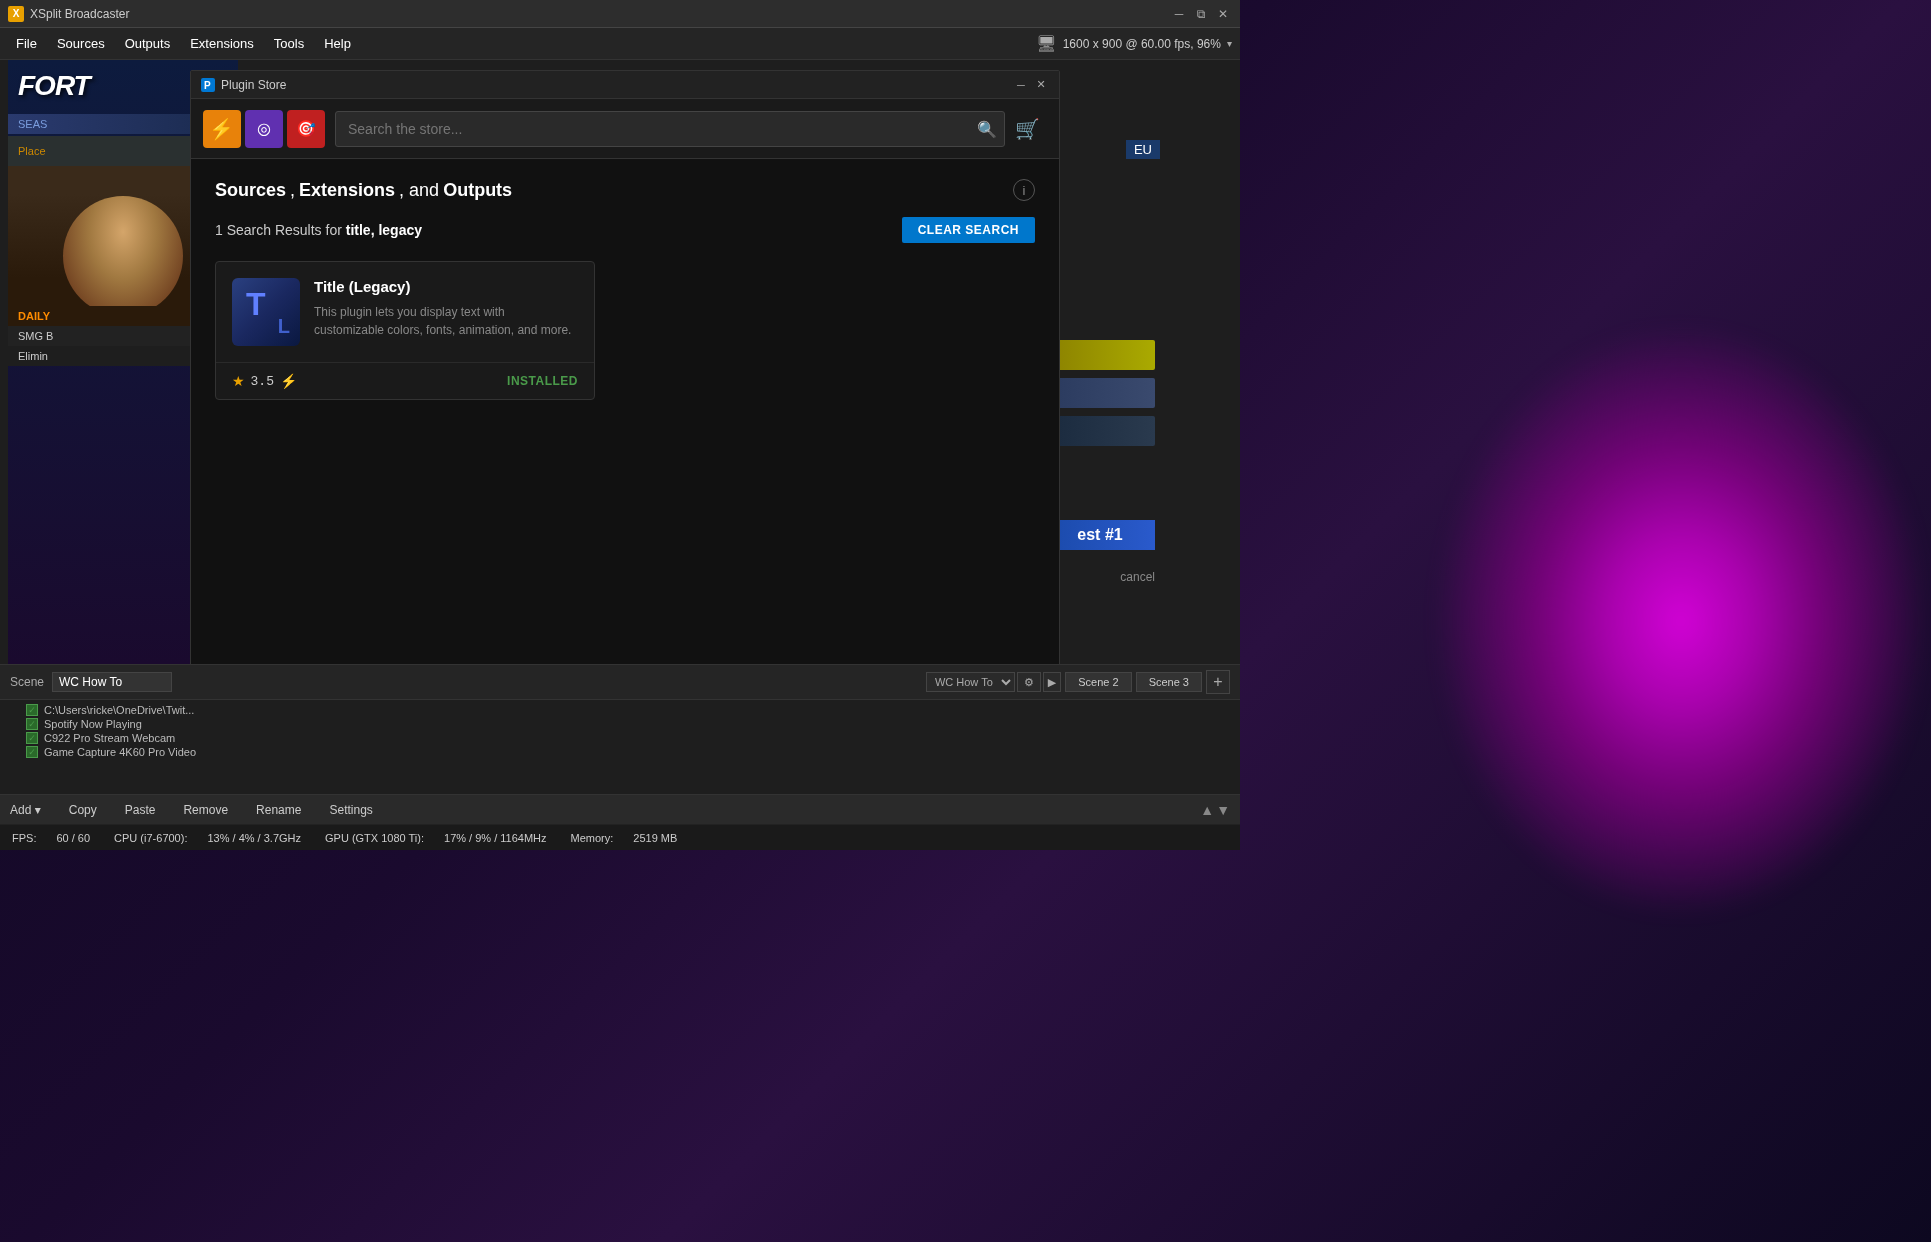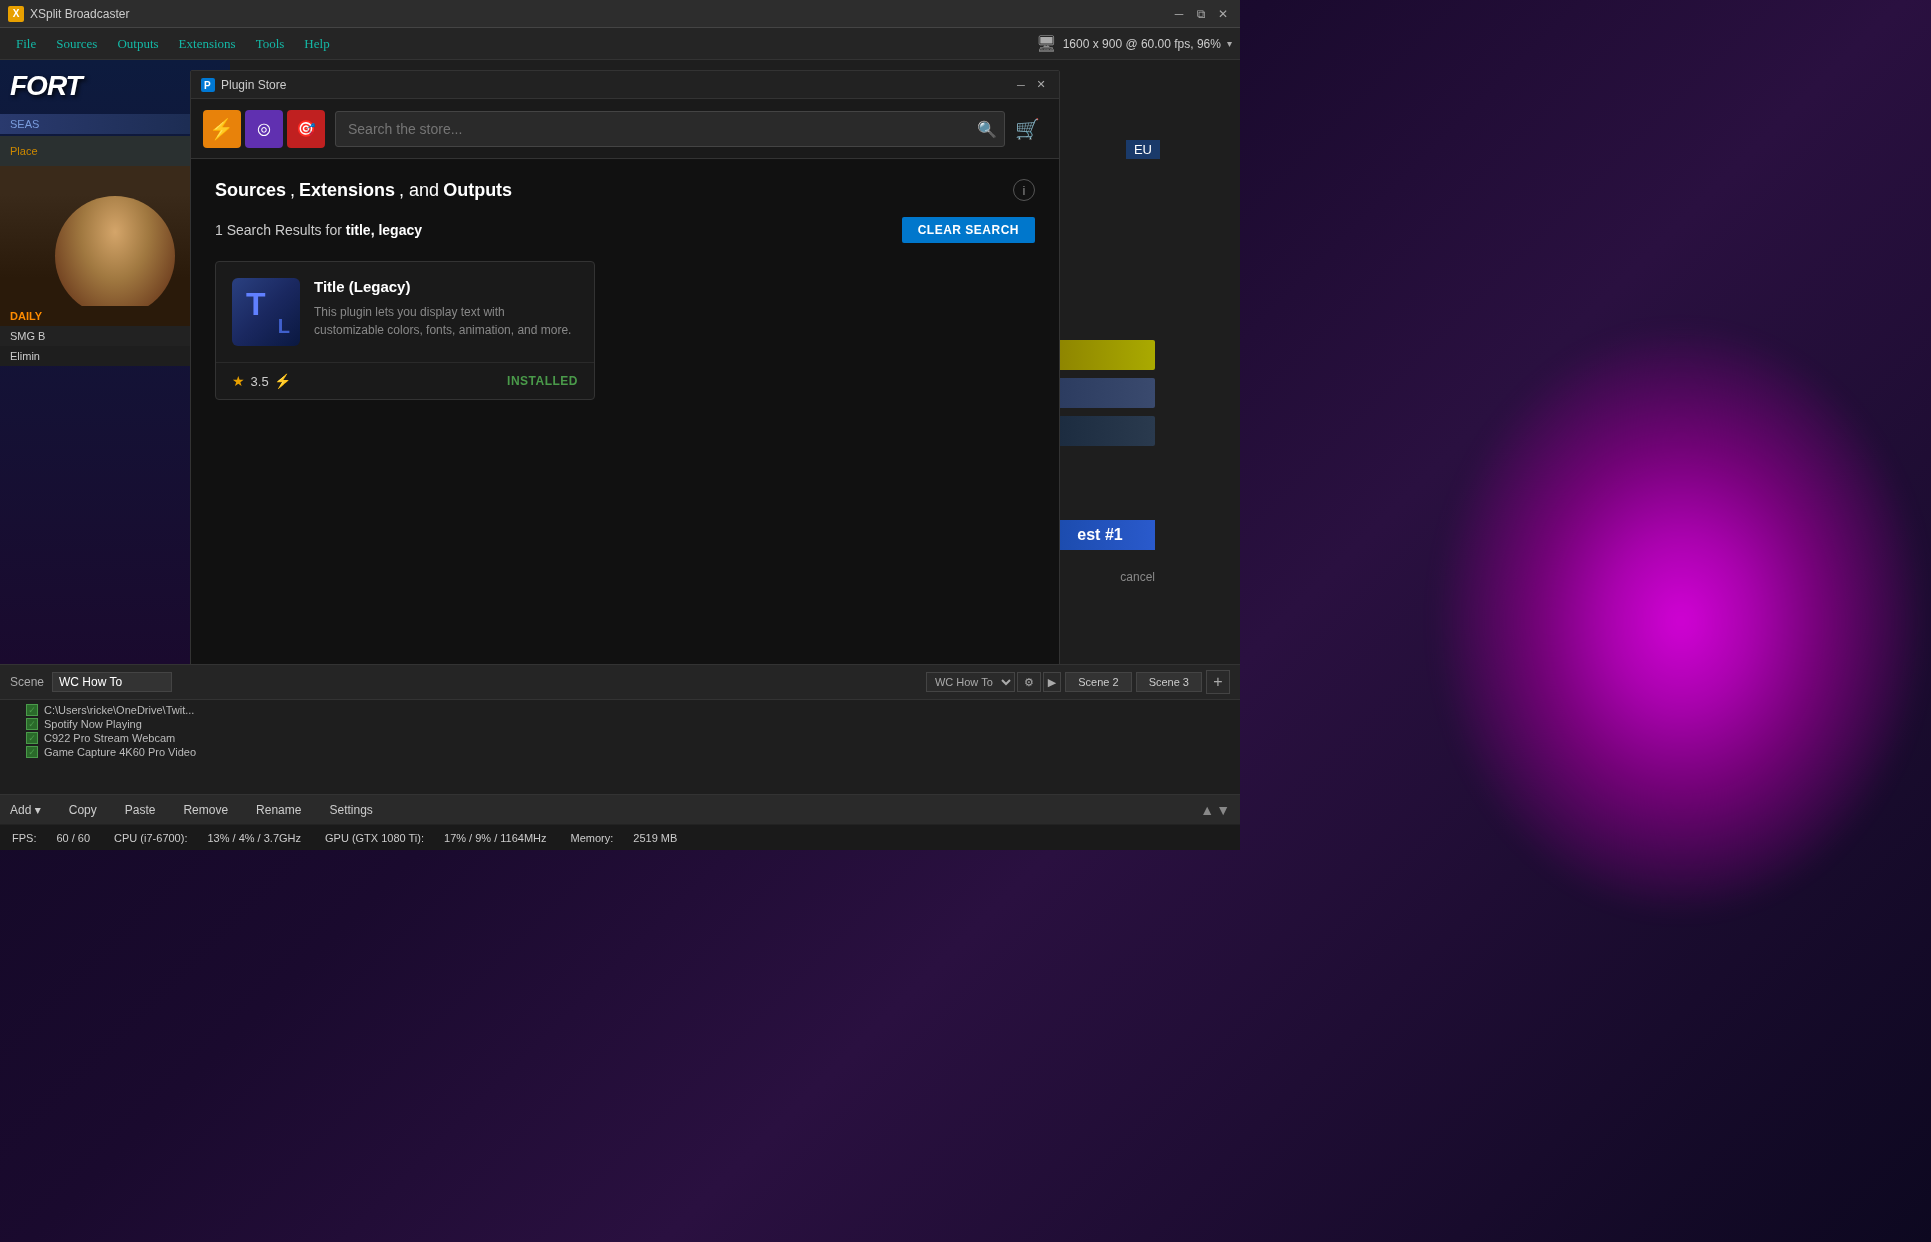--- a/index.html
+++ b/index.html
@@ -99,25 +99,24 @@
       background: #252525;
       display: flex;
       align-items: center;
       padding: 0 8px;
       border-bottom: 1px solid #333;
       flex-shrink: 0;
       gap: 4px;
     }
 
     .menu-item {
-      color: #14b8a6;
+      color: #ffffff;
       font-size: 13px;
       padding: 4px 8px;
       cursor: pointer;
-      font-family: Liberation Serif, serif;
     }
 
     .menu-bar-right {
       margin-left: auto;
       display: flex;
       align-items: center;
       gap: 6px;
       color: #aaa;
       font-size: 12px;
     }
@@ -131,20 +130,21 @@
       color: #aaa;
       font-size: 10px;
     }
 
     
     .content-area {
       flex: 1;
       display: flex;
       position: relative;
       overflow: hidden;
+      padding-left: 8px;
     }
 
     
     .left-panel {
       width: 230px;
       background: linear-gradient(180deg, #0d1b3e 0%, #1a0a2e 100%);
       overflow: hidden;
       position: relative;
       flex-shrink: 0;
     }
@@ -478,20 +478,21 @@
     }
 
     .star-icon {
       font-size: 14px;
       color: #e8a000;
     }
 
     .rating-value {
       color: #ccc;
       font-size: 13px;
+      font-family: Liberation Mono, monospace;
     }
 
     .lightning-icon {
       font-size: 14px;
       color: #4a9a4a;
     }
 
     .installed-badge {
       color: #4a9a4a;
       font-size: 12px;

